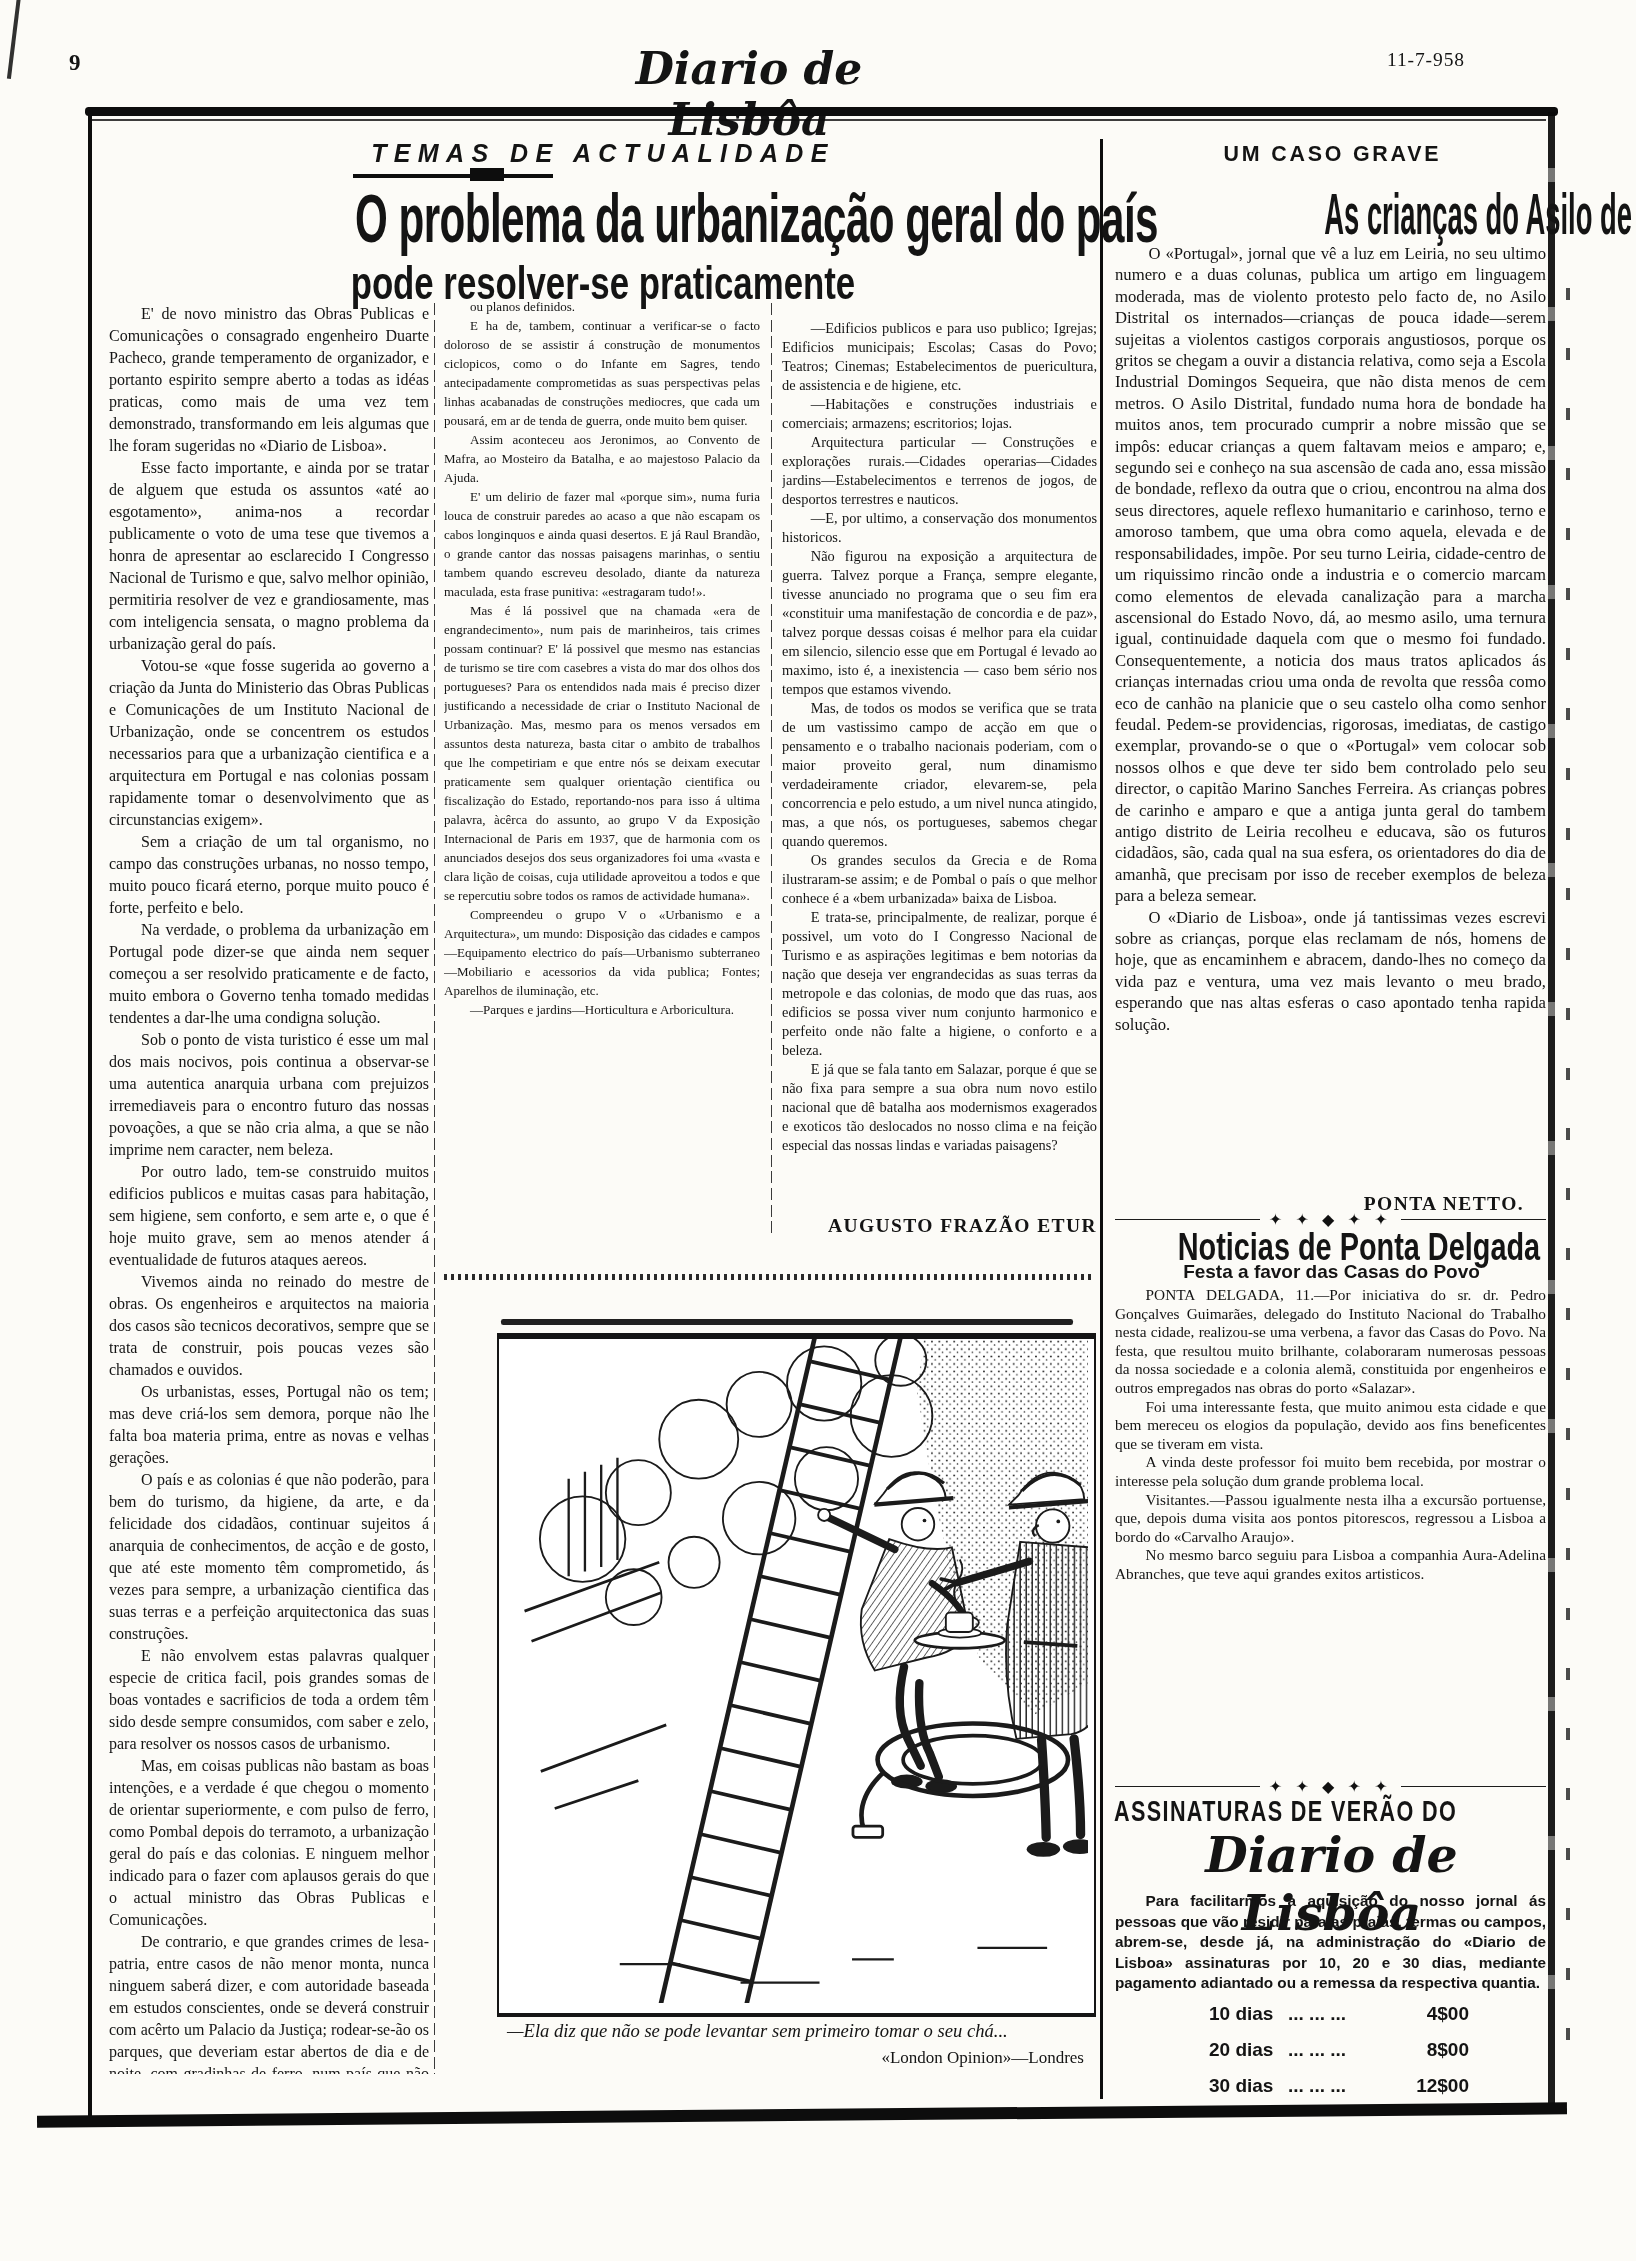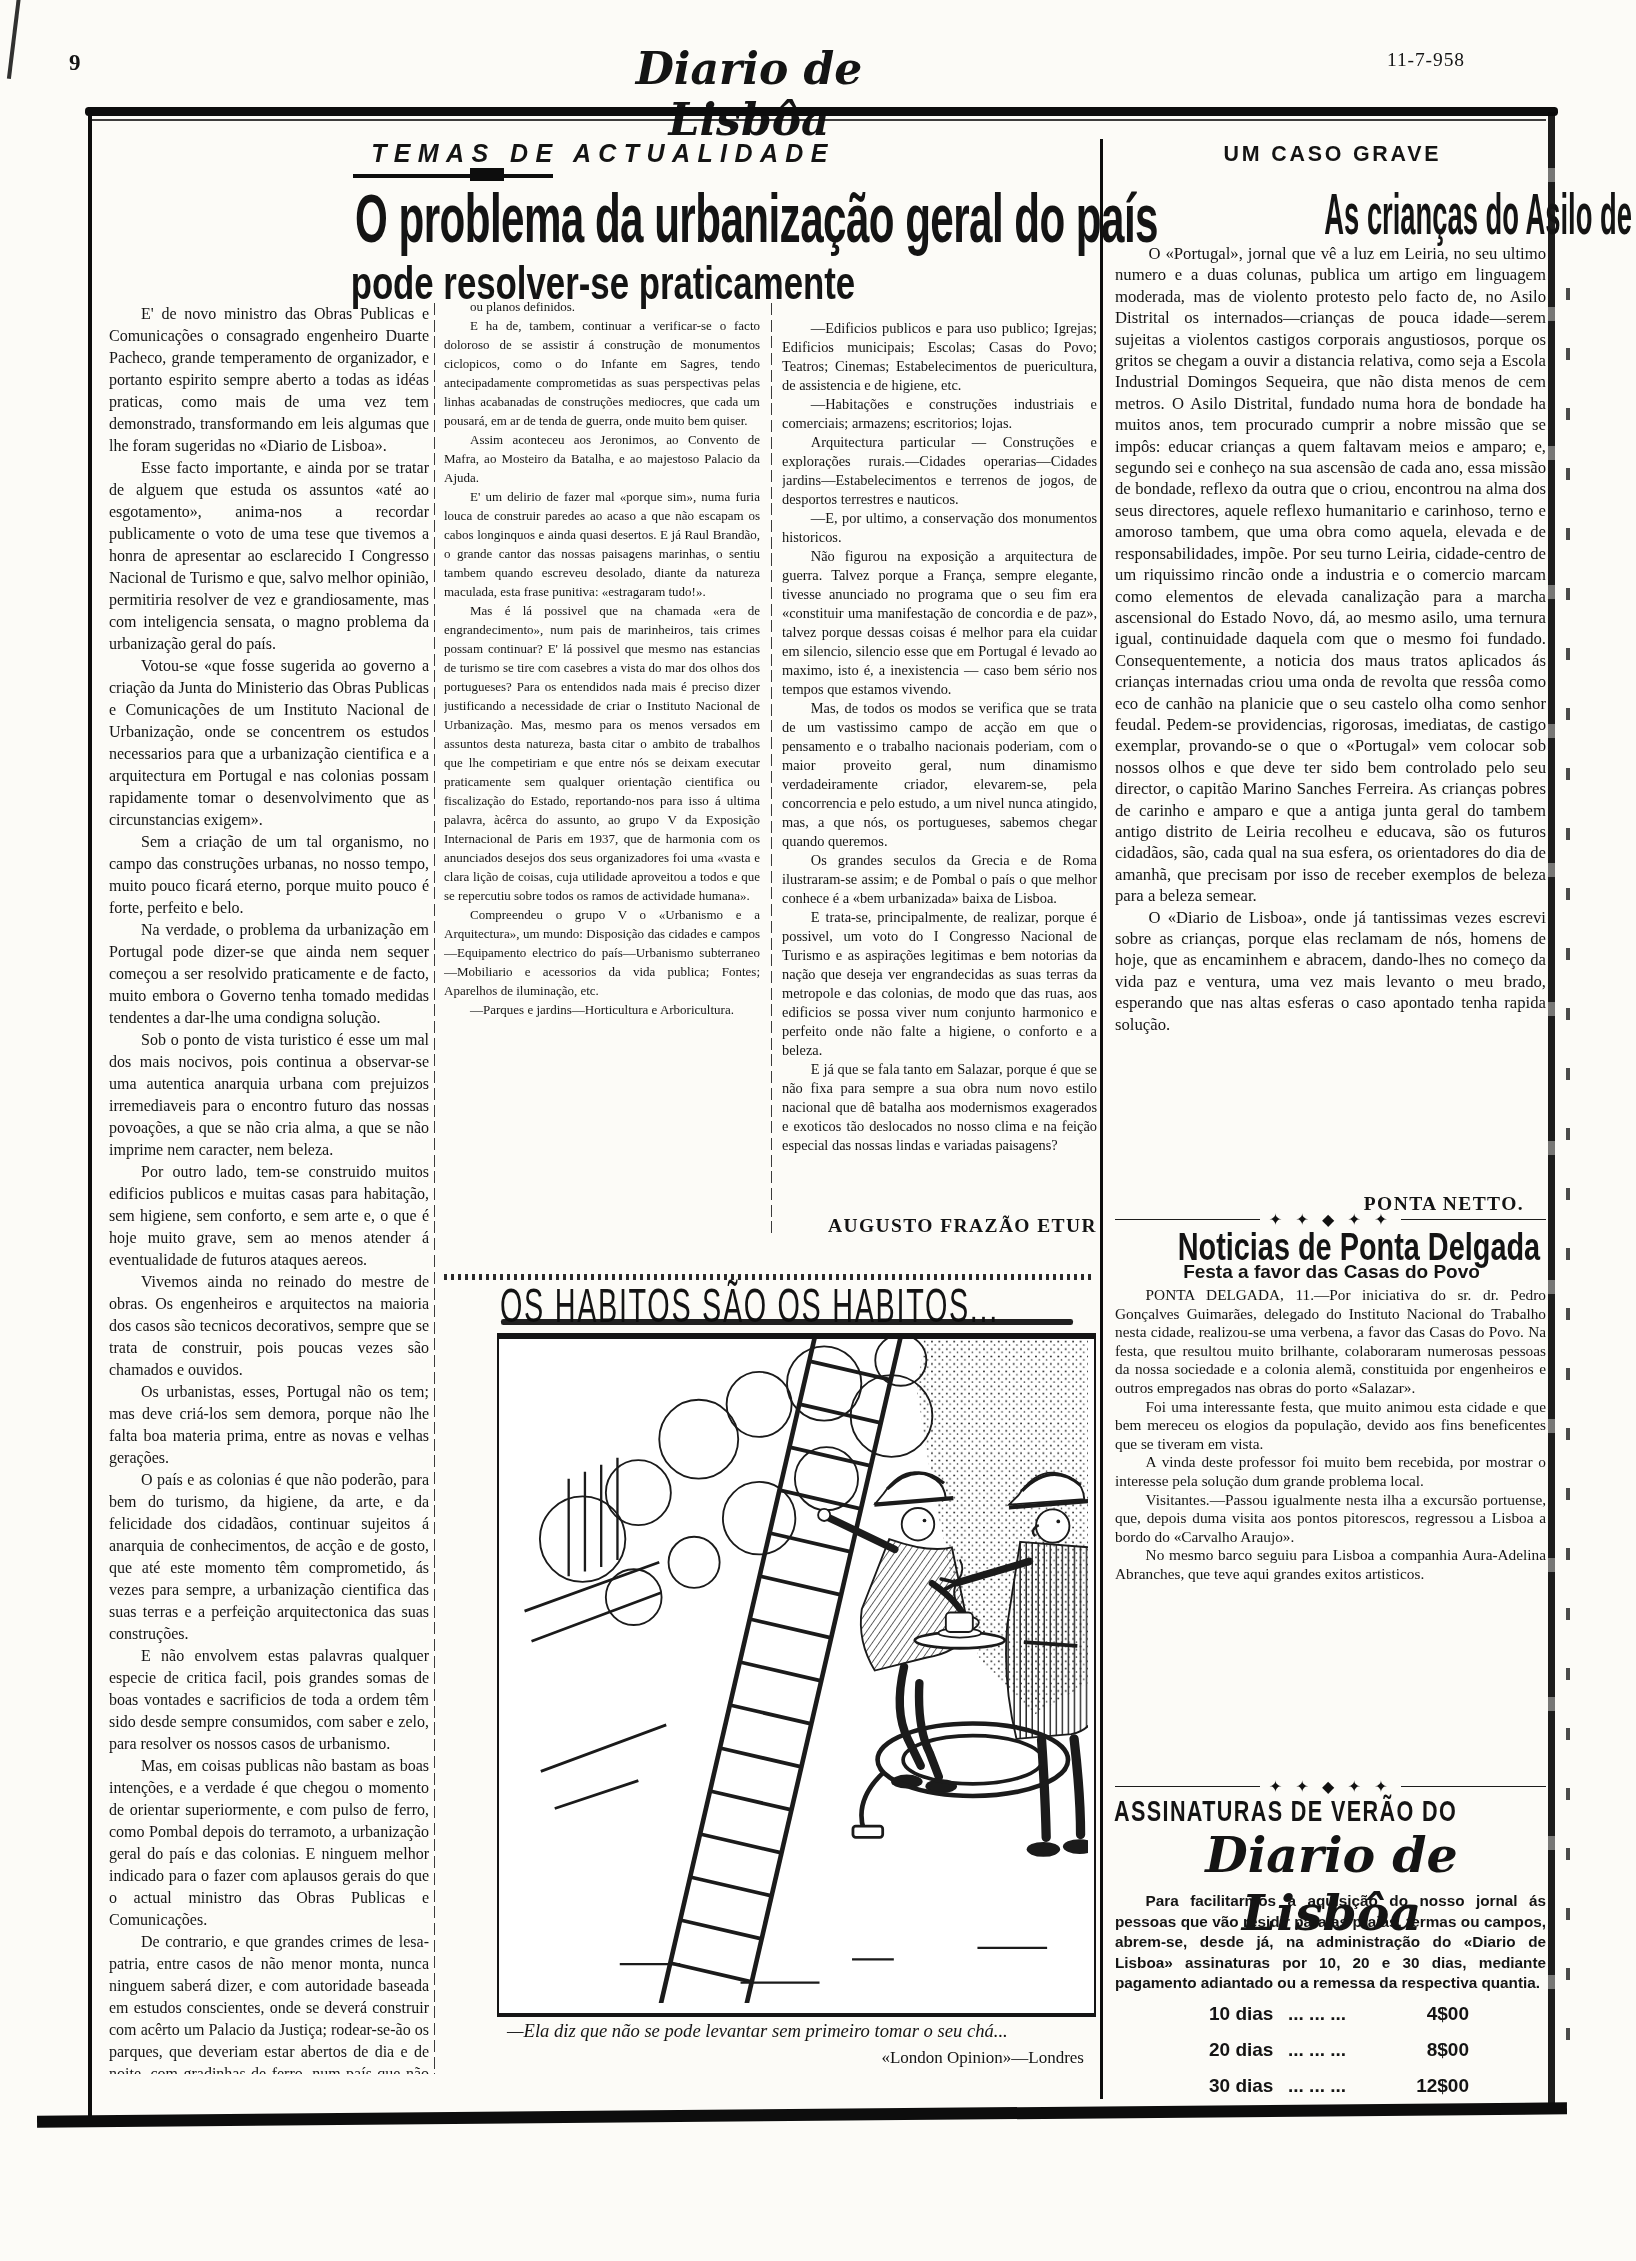--- a/index.html
+++ b/index.html
@@ -92,23 +92,20 @@
     <p class="bp">—E, por ultimo, a conservação dos monumentos historicos.</p>
     <p class="bp">Não figurou na exposição a arquitectura de guerra. Talvez porque a França, sempre elegante, tivesse anunciado no programa que o seu fim era «constituir uma manifestação de concordia e de paz», talvez porque dessas coisas é melhor para ela cuidar em silencio, silencio esse que em Portugal é levado ao maximo, isto é, a inexistencia — caso bem sério nos tempos que estamos vivendo.</p>
     <p class="bp">Mas, de todos os modos se verifica que se trata de um vastissimo campo de acção em que o pensamento e o trabalho nacionais poderiam, com o maior proveito geral, num dinamismo verdadeiramente criador, elevarem-se, pela concorrencia e pelo estudo, a um nivel nunca atingido, mas, a que nós, os portugueses, sabemos chegar quando queremos.</p>
     <p class="bp">Os grandes seculos da Grecia e de Roma ilustraram-se assim; e de Pombal o país o que melhor conhece é a «bem urbanizada» baixa de Lisboa.</p>
     <p class="bp">E trata-se, principalmente, de realizar, porque é possivel, um voto do I Congresso Nacional de Turismo e as aspirações legitimas e bem notorias da nação que deseja ver engrandecidas as suas terras da metropole e das colonias, de modo que das ruas, aos edificios se possa viver num conjunto harmonico e perfeito onde não falte a higiene, o conforto e a beleza.</p>
     <p class="bp">E já que se fala tanto em Salazar, porque é que se não fixa para sempre a sua obra num novo estilo nacional que dê batalha aos modernismos exagerados e exoticos tão deslocados no nosso clima e na feição especial das nossas lindas e variadas paisagens?</p>
   </div>
   <div class="abs right byline" style="left:782px;top:1215px;width:315px;font-size:19.5px;">AUGUSTO FRAZÃO ETUR</div>
 
   <div class="abs ticks" style="left:444px;top:1274px;width:651px;height:5.6px;"></div>
-  <div class="abs" style="left:500px;top:1278px;width:590px;height:45px;text-align:left;">
-    <span class="condense sans" style="font-size:48px;font-weight:400;transform:scaleX(.60);transform-origin:0 50%;letter-spacing:2.8px;">OS HABITOS SÃO OS HABITOS...</span>
-  </div>
   <div class="abs rule" style="left:501px;top:1319px;width:572px;height:6px;border-radius:2.3px;opacity:.92;"></div>
 
   <div class="abs cartoon-frame" style="left:497px;top:1333px;width:595px;height:674px;">
     <svg viewBox="0 0 1268 1428" width="589" height="664">
       <defs>
         <pattern id="hatch" width="12" height="12" patternUnits="userSpaceOnUse" patternTransform="rotate(35)">
           <line x1="0" y1="0" x2="0" y2="12" stroke="#222" stroke-width="3"></line>
         </pattern>
         <pattern id="vhatch" width="13" height="13" patternUnits="userSpaceOnUse">
           <line x1="4" y1="0" x2="4" y2="13" stroke="#222" stroke-width="3"></line>

